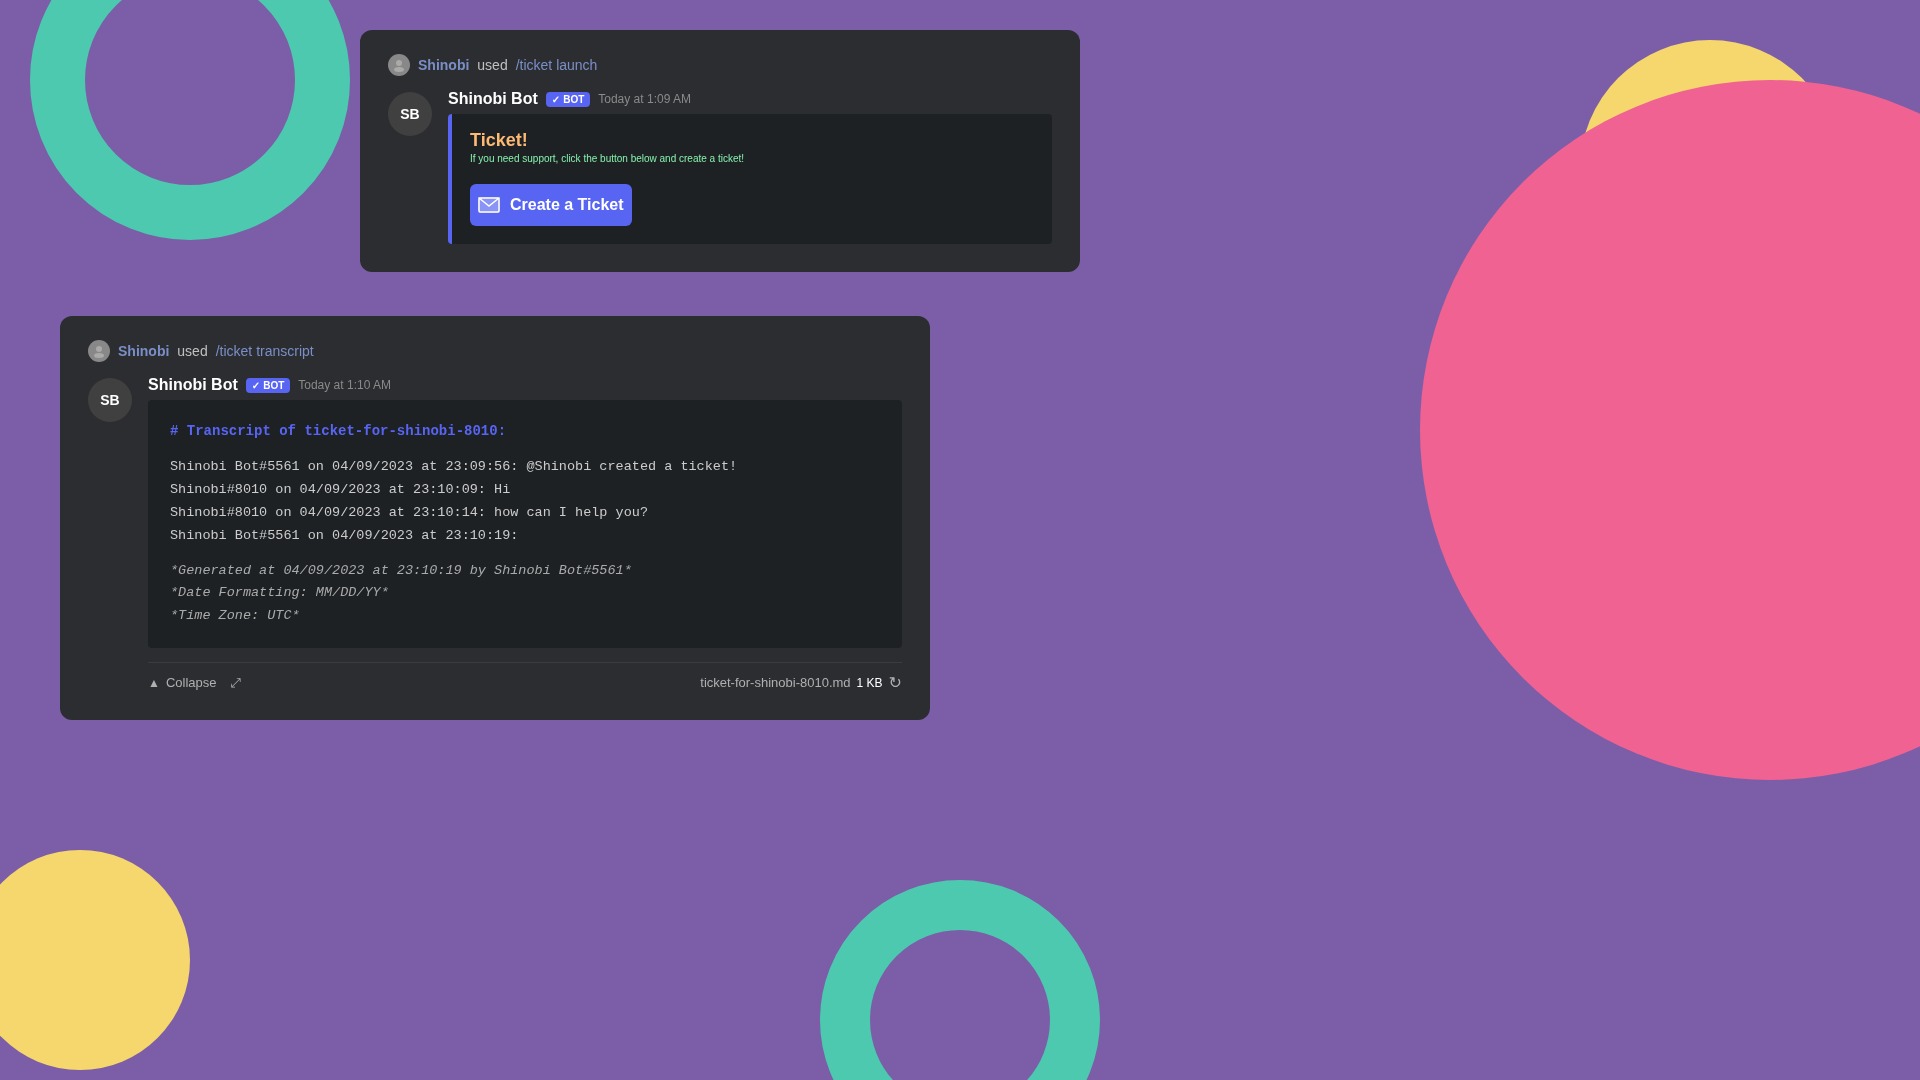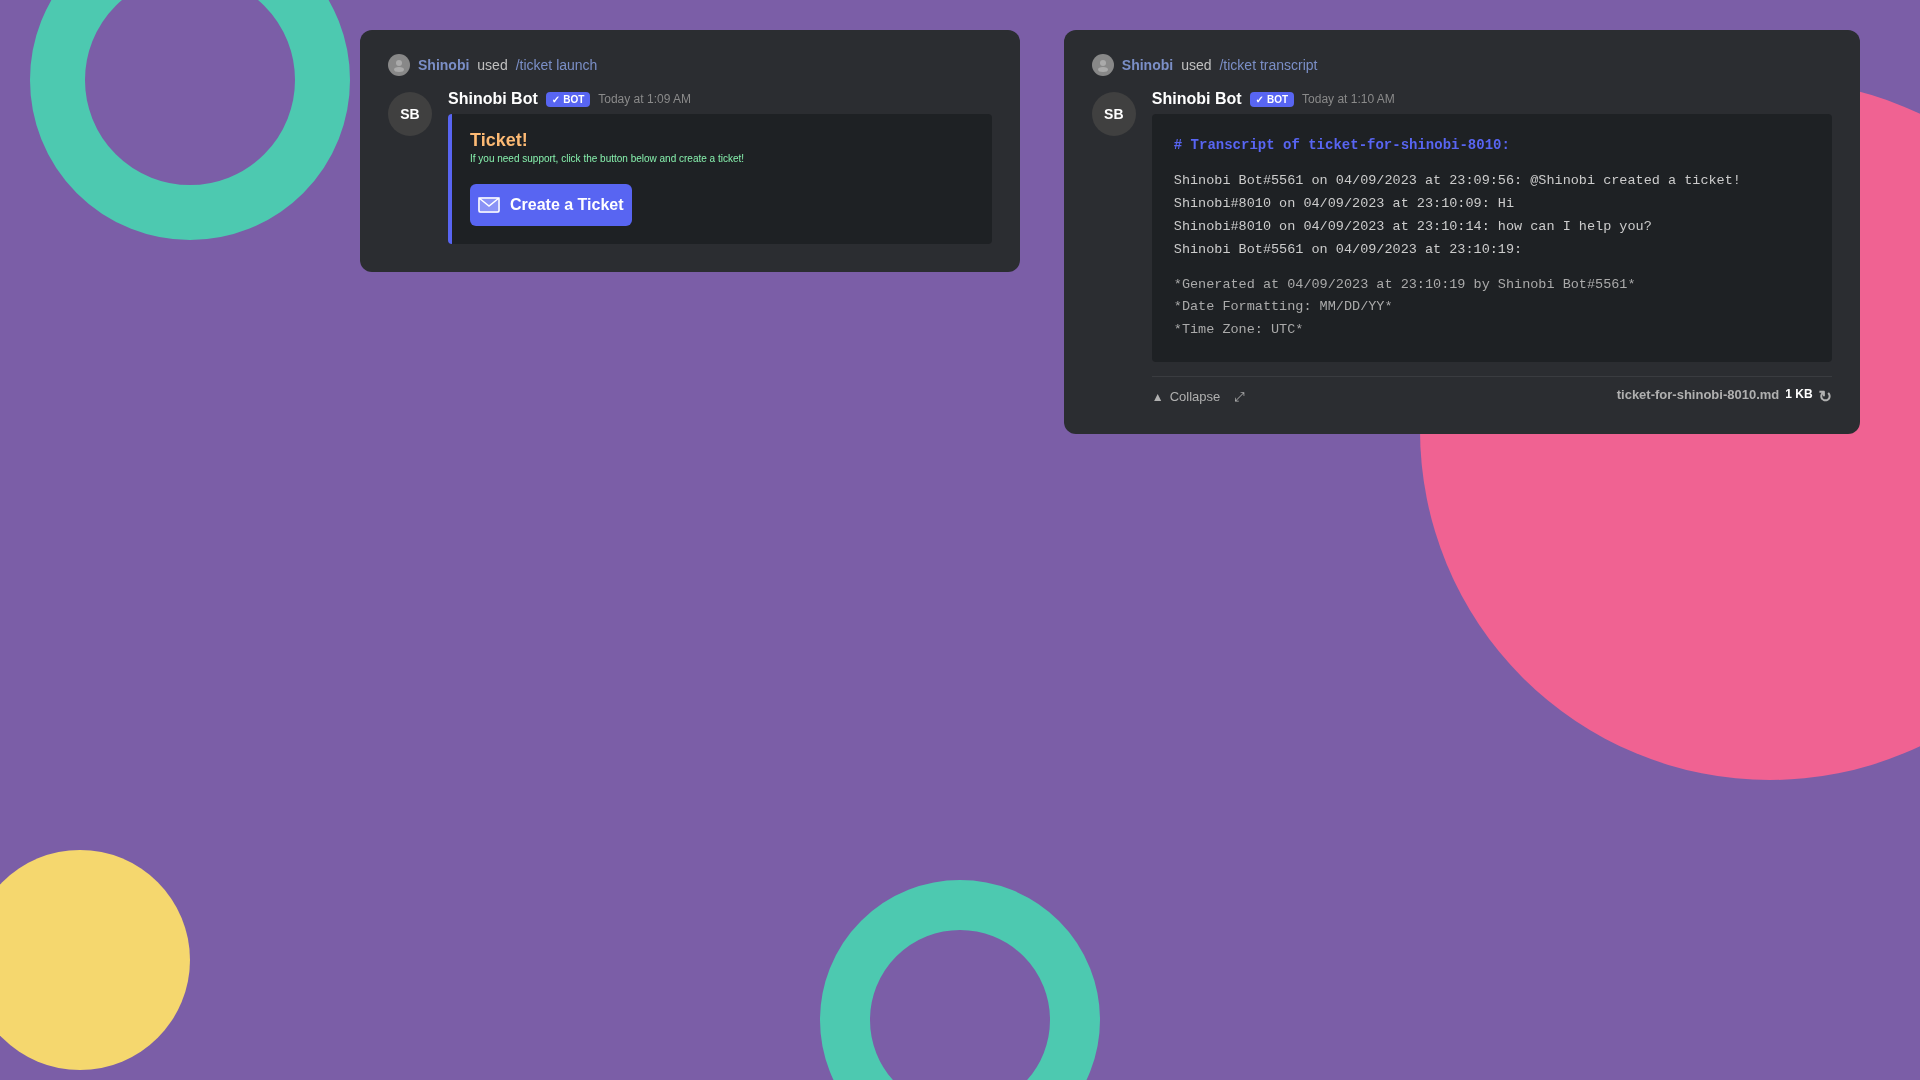--- a/index.html
+++ b/index.html
@@ -59,21 +59,21 @@
     }
 
     
     .content-wrapper {
       position: absolute;
       top: 0;
       left: 0;
       width: 100%;
       height: 100%;
       display: flex;
-      flex-direction: row;
+      flex-direction: column;
       align-items: flex-start;
       padding: 30px 60px;
       gap: 44px;
     }
 
     
     .card-top {
       background: #2B2D31;
       border-radius: 12px;
       padding: 24px 28px 28px 28px;
@@ -248,20 +248,21 @@
       font-size: 14px;
     }
 
     .transcript-line {
       color: #cccccc;
       white-space: pre;
     }
 
     .transcript-italic {
       color: #aaaaaa;
+      font-style: italic;
     }
 
     .transcript-footer {
       display: flex;
       align-items: center;
       justify-content: space-between;
       margin-top: 14px;
       padding-top: 10px;
       border-top: 1px solid #3a3c40;
     }
@@ -281,25 +282,24 @@
       color: #b0b0b0;
       font-size: 13px;
       cursor: pointer;
       background: none;
       border: none;
       margin-left: 10px;
     }
 
     .file-info {
       display: flex;
-      align-items: flex-start;
+      align-items: center;
       gap: 6px;
       color: #b0b0b0;
       font-size: 13px;
-      font-weight: bold;
     }
 
     .file-size {
       color: #ffffff;
       font-size: 12px;
     }
 
     .download-icon {
       color: #b0b0b0;
       font-size: 16px;

